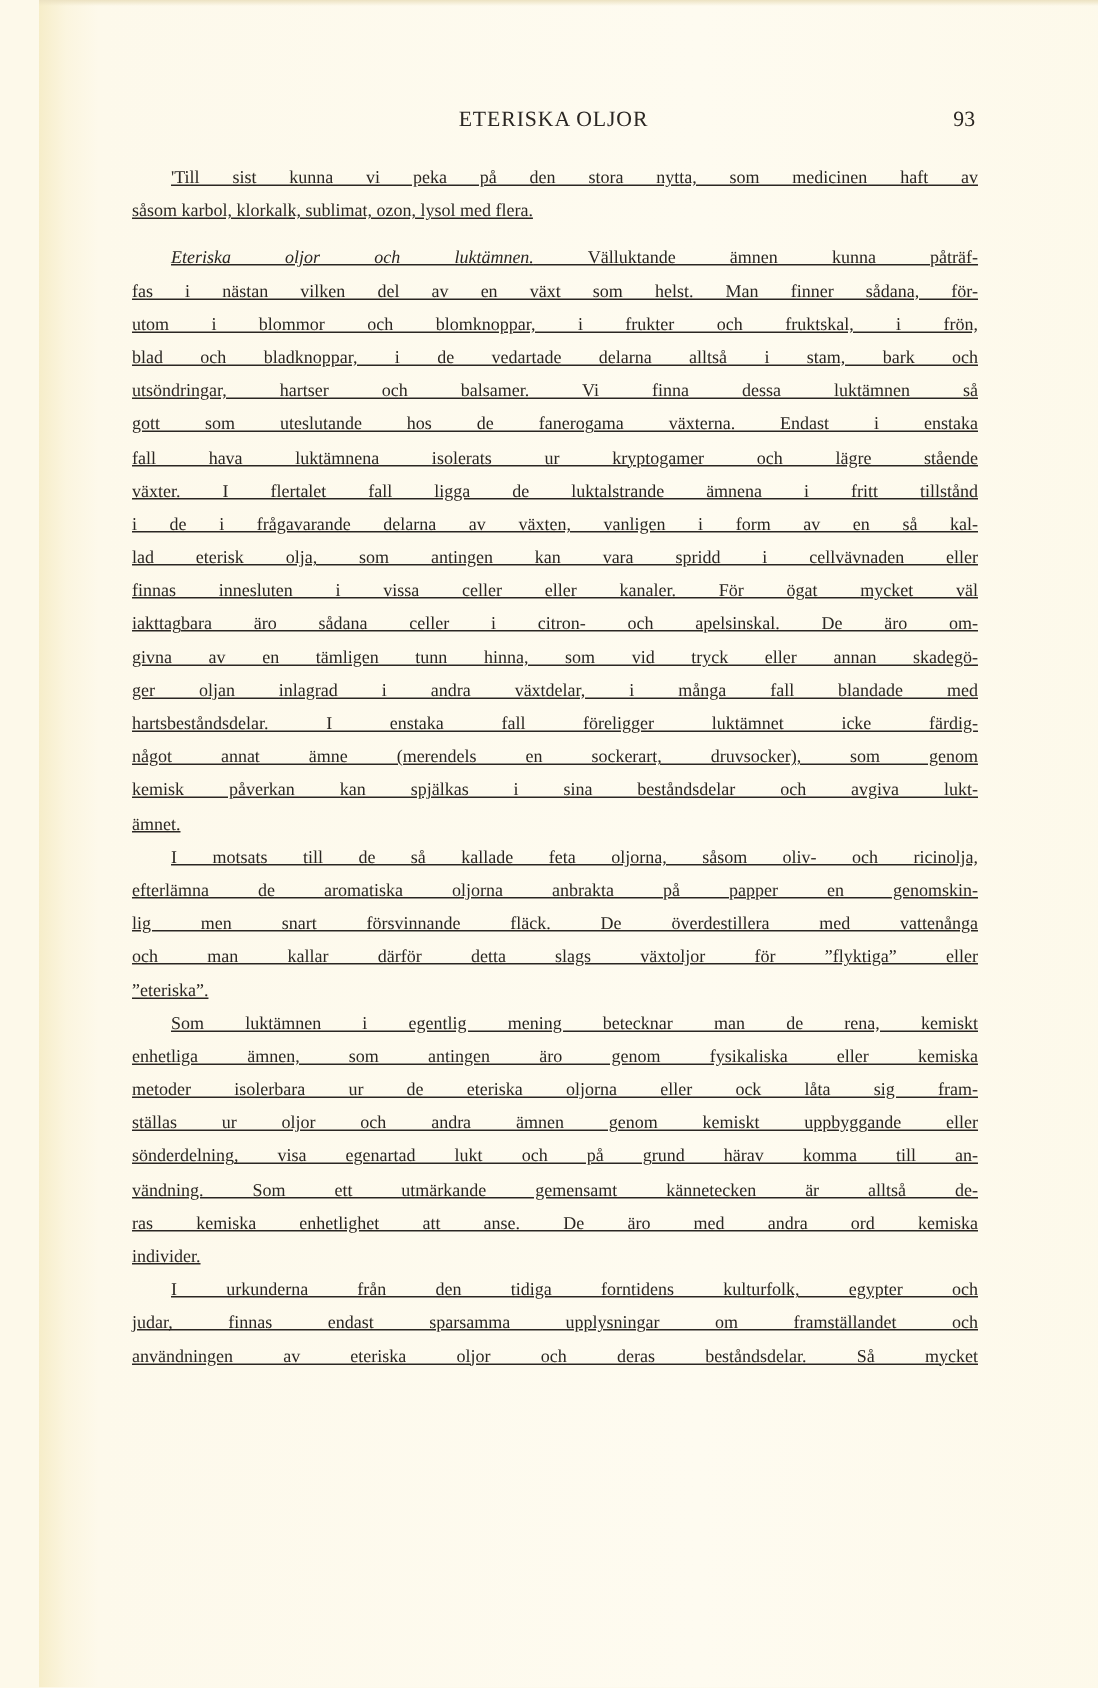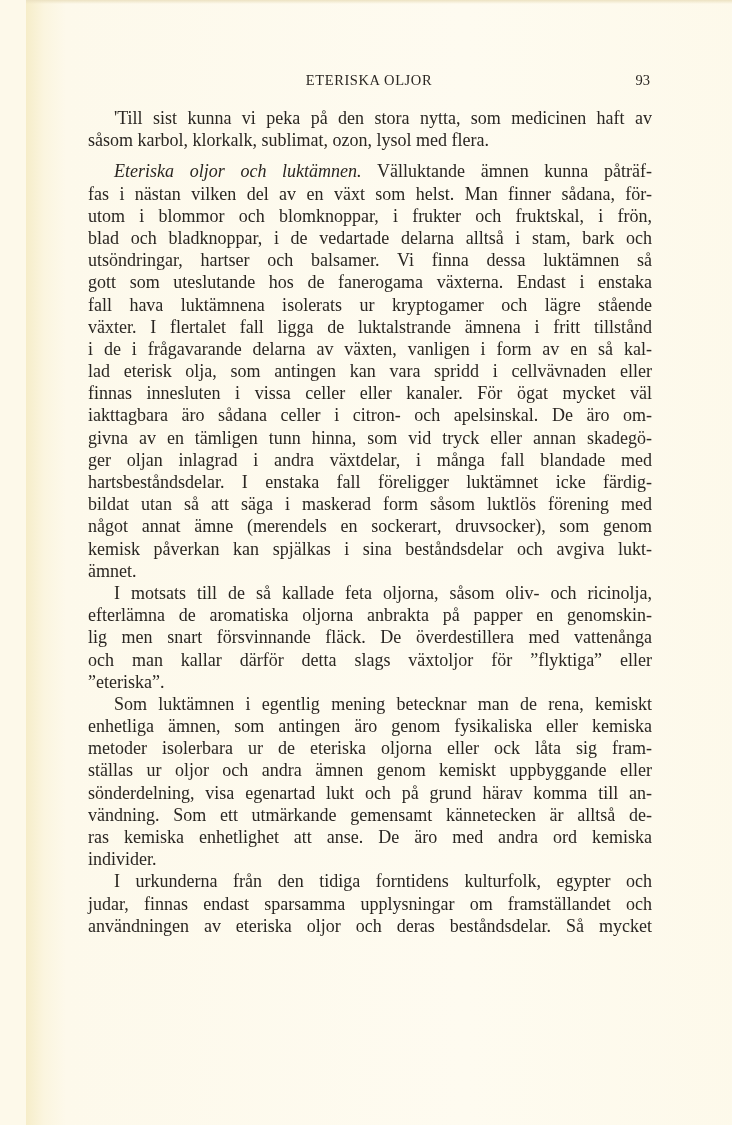--- a/index.html
+++ b/index.html
@@ -28,21 +28,21 @@
     }
     .running-head {
       position: absolute; left: 0; width: 100%; text-align: center;
       font-size: 14.5px; letter-spacing: 0.6px;
     }
     .page-number {
       position: absolute; right: 0; font-size: 14.5px; font-family: Liberation Serif, serif;
     }
     .text {
       position: absolute; left: 62px; top: 107px; width: 564px;
-      font-size: 18px; line-height: 22.2px;
+      font-size: 12px; line-height: 22.2px; text-decoration: underline;
     }
     .line {
       display: block; height: 22.2px; white-space: nowrap;
       text-align: justify; text-align-last: justify;
     }
     .line.last { text-align-last: left; }
     .line.indent { padding-left: 26px; }
     .para-gap { height: 9px; }
     em { font-style: italic; }
   </style>
@@ -75,21 +75,20 @@
       <span class="line">gott som uteslutande hos de fanerogama växterna. Endast i enstaka</span>
       <span class="line">fall hava luktämnena isolerats ur kryptogamer och lägre stående</span>
       <span class="line">växter. I flertalet fall ligga de luktalstrande ämnena i fritt tillstånd</span>
       <span class="line">i de i frågavarande delarna av växten, vanligen i form av en så kal-</span>
       <span class="line">lad eterisk olja, som antingen kan vara spridd i cellvävnaden eller</span>
       <span class="line">finnas innesluten i vissa celler eller kanaler. För ögat mycket väl</span>
       <span class="line">iakttagbara äro sådana celler i citron- och apelsinskal. De äro om-</span>
       <span class="line">givna av en tämligen tunn hinna, som vid tryck eller annan skadegö-</span>
       <span class="line">ger oljan inlagrad i andra växtdelar, i många fall blandade med</span>
       <span class="line">hartsbeståndsdelar. I enstaka fall föreligger luktämnet icke färdig-</span>
-      <span class="line">bildat utan så att säga i maskerad form såsom luktlös förening med</span>
       <span class="line">något annat ämne (merendels en sockerart, druvsocker), som genom</span>
       <span class="line">kemisk påverkan kan spjälkas i sina beståndsdelar och avgiva lukt-</span>
       <span class="line last">ämnet.</span>
     </div>
 
     <div>
       <span class="line indent">I motsats till de så kallade feta oljorna, såsom oliv- och ricinolja,</span>
       <span class="line">efterlämna de aromatiska oljorna anbrakta på papper en genomskin-</span>
       <span class="line">lig men snart försvinnande fläck. De överdestillera med vattenånga</span>
       <span class="line">och man kallar därför detta slags växtoljor för ”flyktiga” eller</span>

